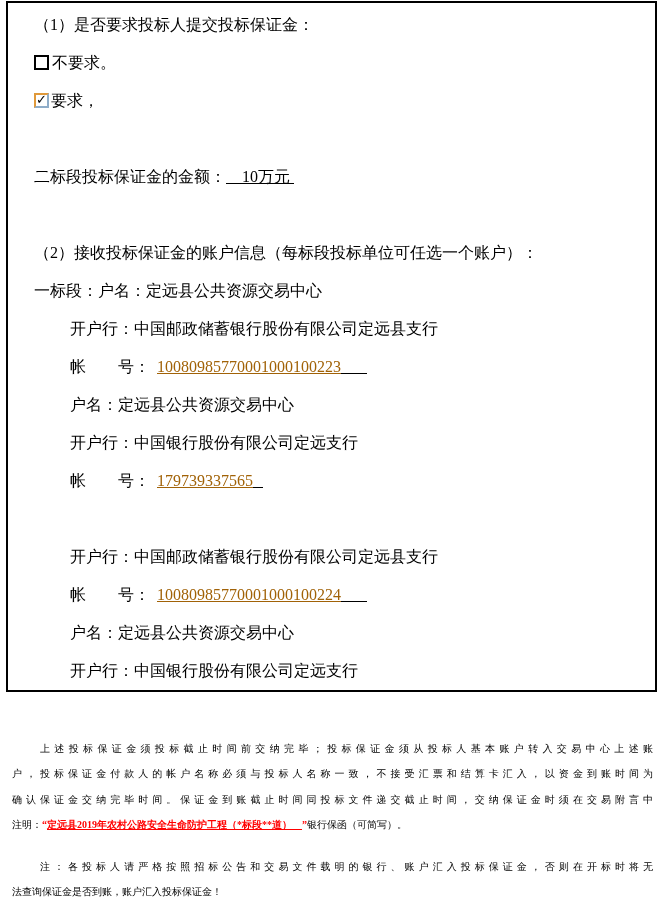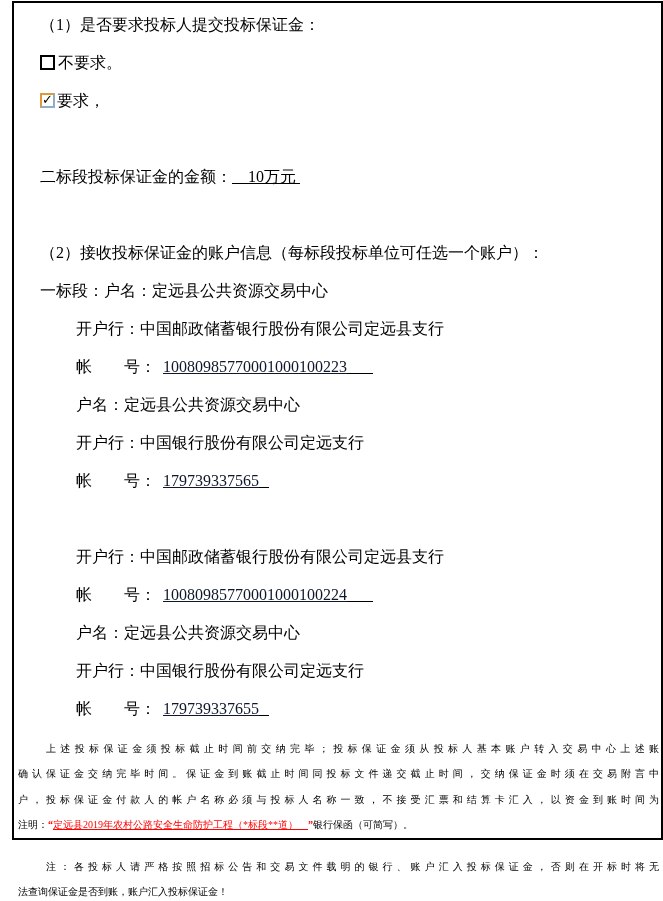--- a/index.html
+++ b/index.html
@@ -6,38 +6,38 @@
   .page{
     position:relative;
     width:663px;height:901px;
     background:#ffffff;
     font-family:"Liberation Serif","DejaVu Serif",serif;
     color:#000;
     overflow:hidden;
   }
   .frame{
     position:absolute;
-    left:12px;top:1px;
-    width:651px;height:839px;
+    left:6px;top:1px;
+    width:651px;height:691px;
     border:2px solid #000;
     box-sizing:border-box;
   }
   .line{
     position:absolute;
     font-size:16px;
     line-height:17px;
     height:17px;
     white-space:pre;
     color:#000;
   }
   .ml{left:26px;}
   .ind{left:62px;}
   .u{text-decoration:underline;white-space:pre;}
   .acc{
-    color:#0f172a;
+    color:#a16207;
     text-decoration:underline;
     margin-left:7px;
     letter-spacing:0px;
   }
   .tail{
     display:inline-block;
     width:26px;height:13px;
     border-bottom:1px solid #000;
     vertical-align:-2px;
   }
@@ -82,21 +82,21 @@
   .pline{
     line-height:25.4px;
     height:25.4px;
     white-space:nowrap;
     overflow:hidden;
     text-align:left;
   }
   .pj{text-align:justify;text-align-last:justify;}
   .pi{padding-left:28px;}
   .seg-red{color:#ff0000;font-weight:bold;}
-  .seg-red-underline{color:#ff0000;font-weight:normal;text-decoration:underline;}
+  .seg-red-underline{color:#ff0000;font-weight:bold;text-decoration:underline;}
 </style>
 </head>
 <body>
 
 <div class="page">
   <div class="frame">
 
     <div class="line ml" style="top:13px"><span>（1）是否要求投标人提交投标保证金：</span></div>
 
     <div class="line ml" style="top:51px"><span class="ub"></span><span>不要求。</span></div>
@@ -123,26 +123,25 @@
 
 
     <div class="line ind" style="top:545px"><span>开户行：</span><span>中国邮政储蓄银行股份有限公司定远县支行</span></div>
 
     <div class="line ind" style="top:583px"><span>帐　　号：</span><span class="acc">10080985770001000100224</span><span class="tail"></span></div>
 
     <div class="line ind" style="top:621px"><span>户名：</span><span>定远县公共资源交易中心</span></div>
 
     <div class="line ind" style="top:659px"><span>开户行：</span><span>中国银行股份有限公司定远支行</span></div>
 
-    <div class="line ind" style="top:697px"><span>帐　　号：</span><span class="acc">179739337655</span><span class="tail short"></span></div>
 
     <div class="para p1" id="p1">
         <div class="pline pj pi"><span>上述投标保证金须投标截止时间前交纳完毕；投标保证金须从投标人基本账户转入交易中心上述账</span></div>
+        <div class="pline pj"><span>户，投标保证金付款人的帐户名称必须与投标人名称一致，不接受汇票和结算卡汇入，以资金到账时间为</span></div>
         <div class="pline pj"><span>确认保证金交纳完毕时间。保证金到账截止时间同投标文件递交截止时间，交纳保证金时须在交易附言中</span></div>
-        <div class="pline pj"><span>户，投标保证金付款人的帐户名称必须与投标人名称一致，不接受汇票和结算卡汇入，以资金到账时间为</span></div>
         <div class="pline"><span>注明：</span><span class="seg-red">“</span><span class="seg-red-underline">定远县2019年农村公路安全生命防护工程（*标段**道）　</span><span class="seg-red">”</span><span>银行保函（可简写）。</span></div>
       </div>
     <div class="para p2" id="p2">
         <div class="pline pj pi"><span>注：各投标人请严格按照招标公告和交易文件载明的银行、账户汇入投标保证金，否则在开标时将无</span></div>
         <div class="pline"><span>法查询保证金是否到账，账户汇入投标保证金！</span></div>
       </div>
 
   </div>
 </div>
 

